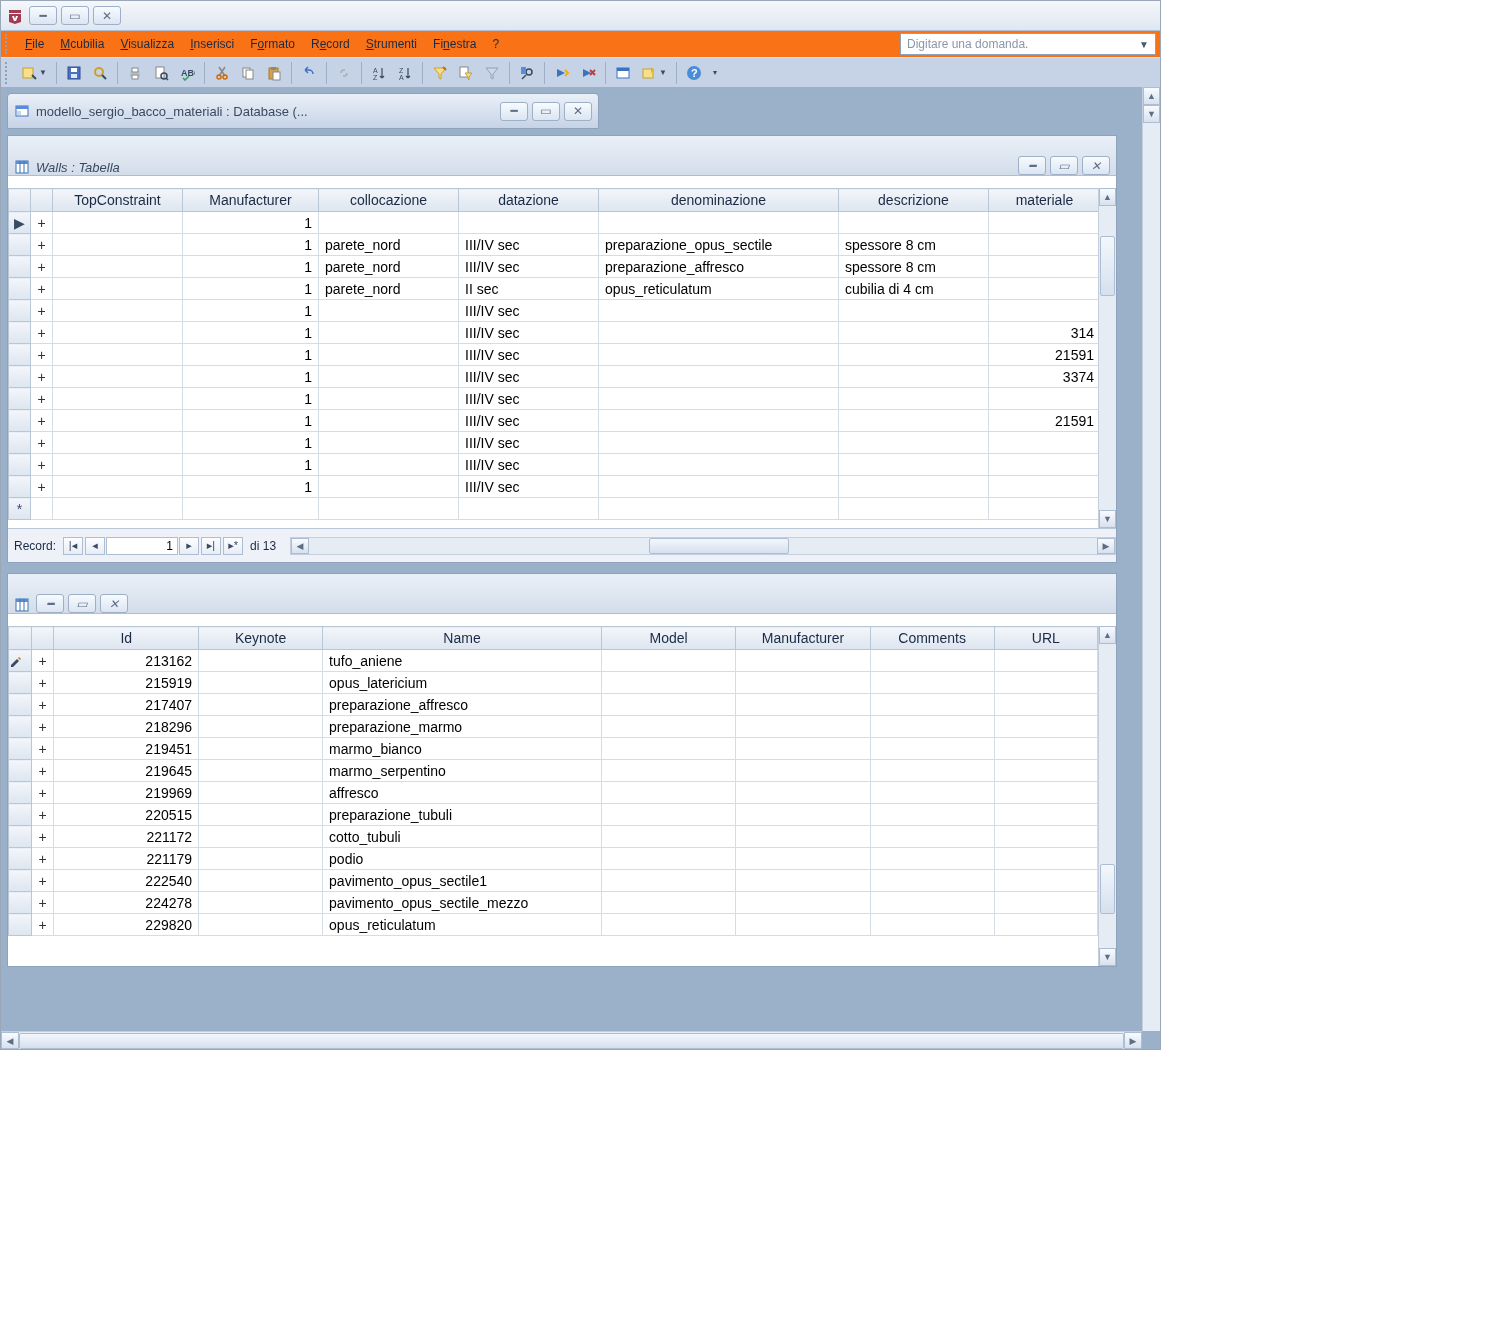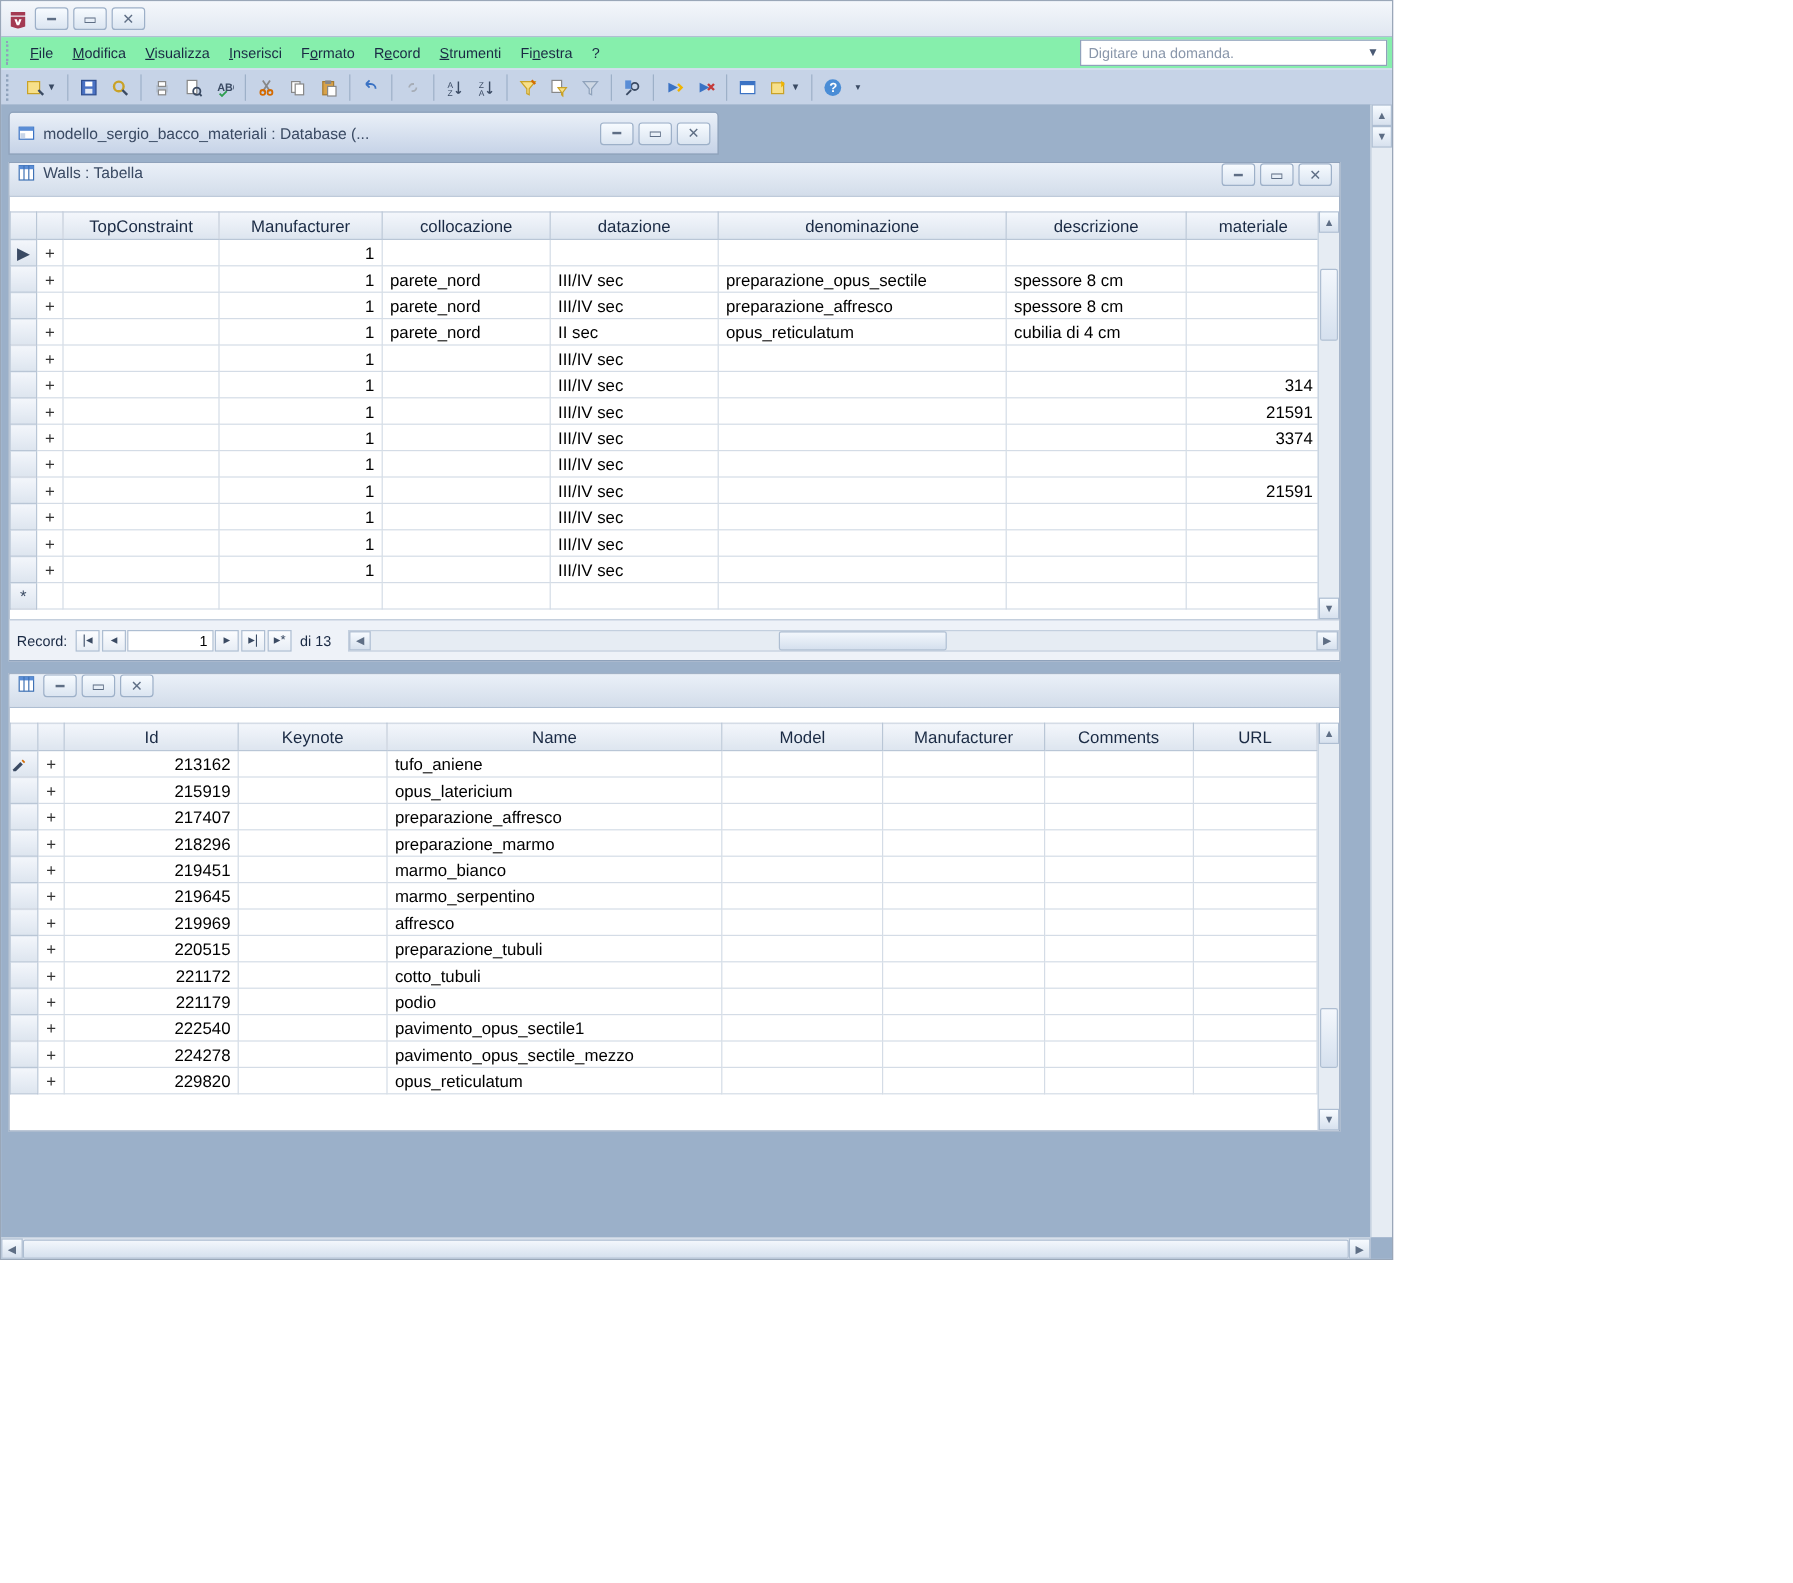--- a/index.html
+++ b/index.html
@@ -38,21 +38,21 @@
     background: linear-gradient(#f7fbff,#dbe5f1);
     display:flex;align-items:center;justify-content:center;
     color:#5e6e85;
     font-size:12px;
     cursor:default;
   }
   .menubar {
     display:flex;
     align-items:center;
     height:26px;
-    background:#86efac;
+    background:#f97316;
     padding:0 4px;
     gap:0;
   }
   .menubar .handle {
     width:6px;height:20px;
     border-left:2px dotted #8fa2bb;
     margin-right:6px;
   }
   .menu-item {
     padding:3px 8px;
@@ -119,24 +119,24 @@
   .db-window .db-title { color:#3a4a63;font-size:13px;flex:1;white-space:nowrap;overflow:hidden;text-overflow:ellipsis; }
 
   .tbl-window {
     border:1px solid #8fa2bb;
     background:#fff;
     width:1110px;
     display:flex;flex-direction:column;
     margin-bottom:10px;
   }
   .tbl-title {
-    height:28px;
+    height:40px;
     background:linear-gradient(#eaf0f8,#d3ddea);
     border-bottom:1px solid #aebed2;
-    display:flex;align-items:flex-start;padding:0 6px;
+    display:flex;align-items:flex-end;padding:0 6px;font-style:italic;
   }
   .tbl-title .tw-icon { width:16px;height:16px;margin-right:6px;display:inline-flex;align-items:center;justify-content:center;color:#3f72b5; }
   .tbl-title .tw-text { color:#3a4a63;font-size:13px;flex:1; }
 
   .grid-wrap {
     position:relative;
     overflow:hidden;
     margin-top:12px;
   }
   .grid-scroll-v {
@@ -223,21 +223,21 @@
     <div class="win-btns">
       <div class="win-btn">━</div>
       <div class="win-btn">▭</div>
       <div class="win-btn">✕</div>
     </div>
   </div>
 
   <div class="menubar">
     <div class="handle"></div>
     <div class="menu-item"><u>F</u><span>ile</span></div>
-    <div class="menu-item"><u>M</u><span>odifica</span></div>
+    <div class="menu-item"><u>M</u><span>cubilia</span></div>
     <div class="menu-item"><u>V</u><span>isualizza</span></div>
     <div class="menu-item"><u>I</u><span>nserisci</span></div>
     <div class="menu-item">F<u>o</u><span>rmato</span></div>
     <div class="menu-item">R<u>e</u><span>cord</span></div>
     <div class="menu-item"><u>S</u><span>trumenti</span></div>
     <div class="menu-item">Fi<u>n</u><span>estra</span></div>
     <div class="menu-item">?</div>
     <div class="help-box">
       <span>Digitare una domanda.</span>
       <span class="dd">▼</span>

